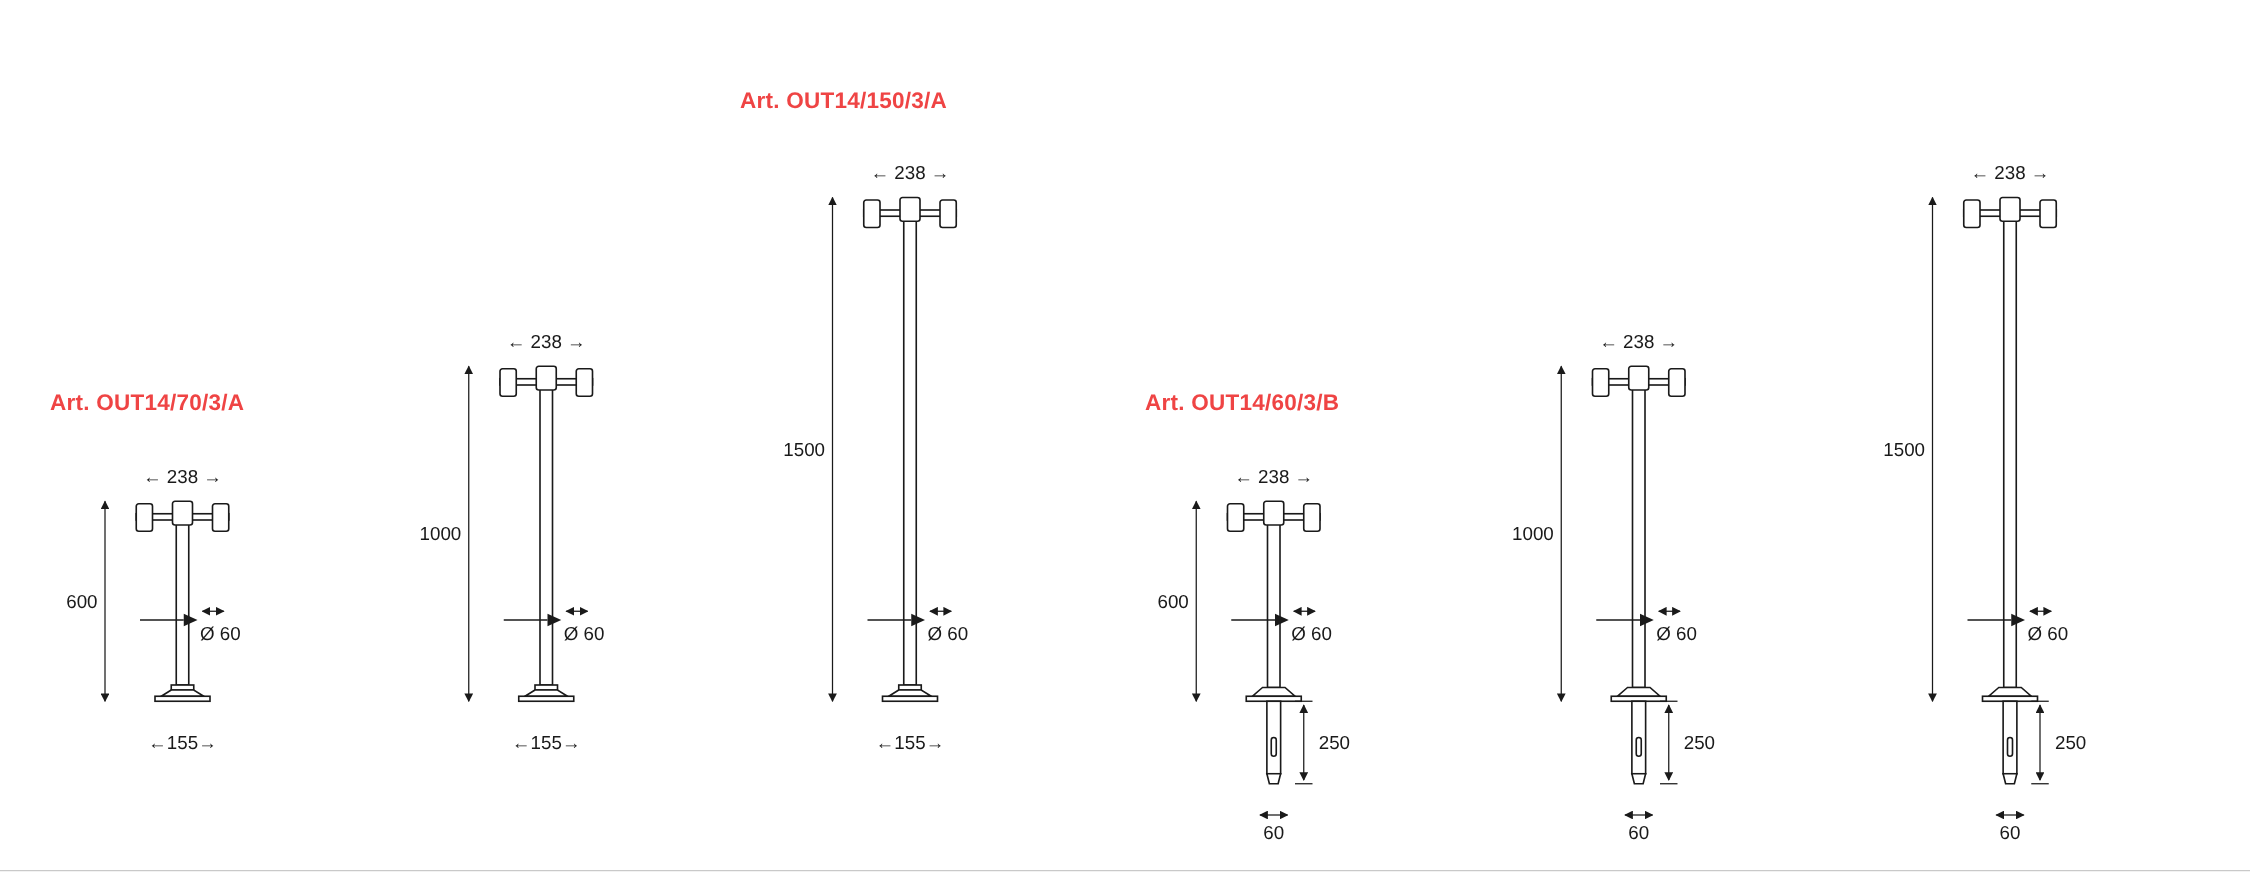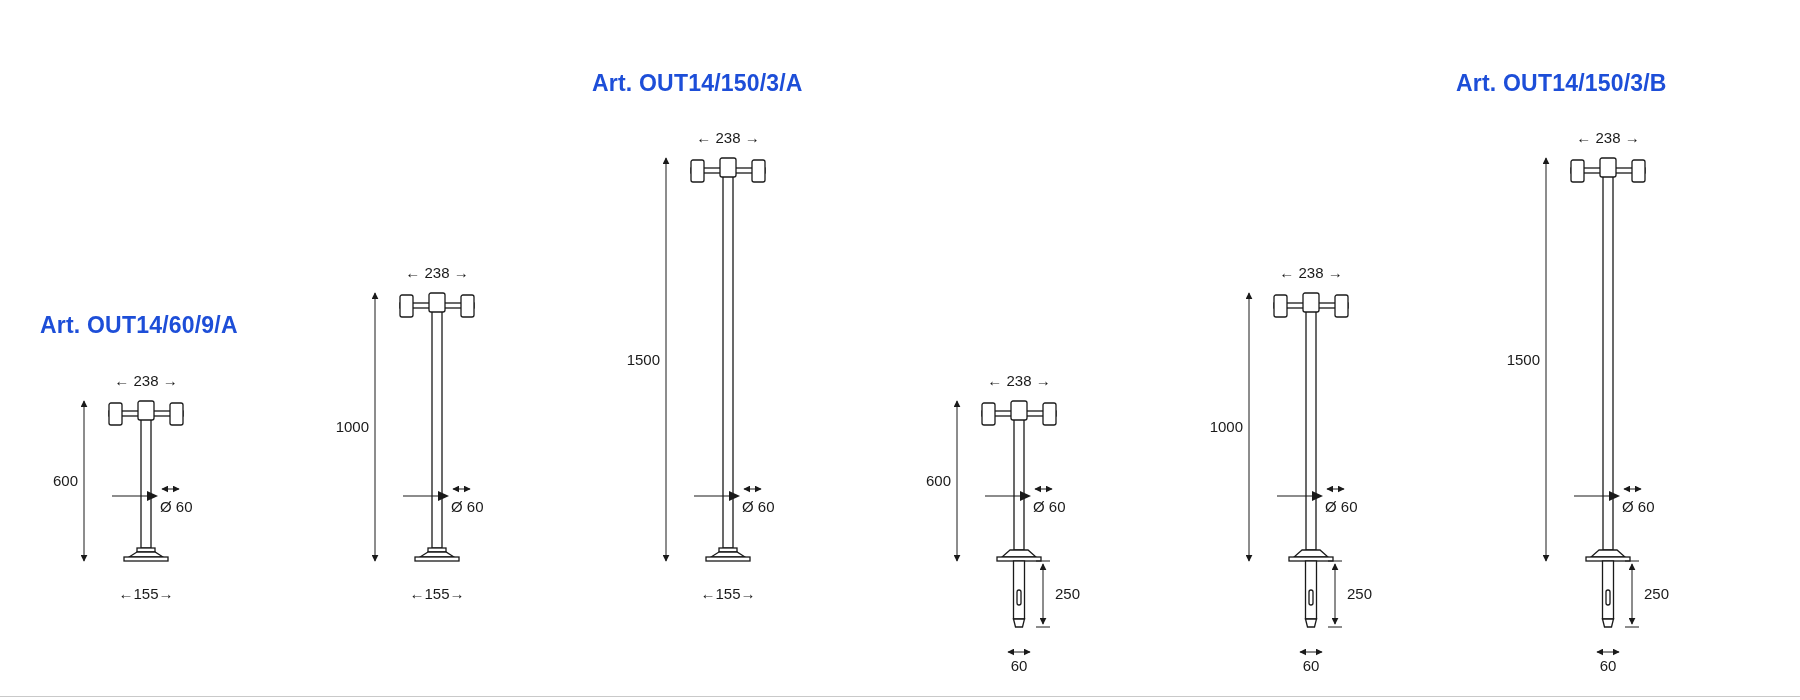--- a/index.html
+++ b/index.html
@@ -1,39 +1,39 @@
 <!DOCTYPE html>
 <html><head>
 <meta charset="utf-8">
 <style>
   html,body{margin:0;padding:0;background:#ffffff;}
   .canvas{
     position:relative;width:1800px;height:700px;background:#ffffff;
     font-family:"Liberation Sans",sans-serif;overflow:hidden;
   }
   .title{
-    position:absolute;font-weight:bold;font-size:23px;color:#1d4ed8;
+    position:absolute;font-weight:bold;font-size:18px;color:#ef4444;
     white-space:nowrap;letter-spacing:.2px;
   }
   svg.drawing{position:absolute;left:0;top:0;}
   .part{fill:#ffffff;stroke:#1a1a1a;stroke-width:1.3;}
   .dim{stroke:#1a1a1a;stroke-width:1;fill:none;}
   .thin{stroke:#1a1a1a;stroke-width:1.2;fill:none;}
   .solid{fill:#1a1a1a;stroke:none;}
   .dim-t{font-size:15px;fill:#1a1a1a;font-family:"Liberation Sans",sans-serif;}
   .divider{position:absolute;left:0;top:696px;width:1800px;height:1px;background:#c9c9c9;}
 </style>
 </head>
 <body>
 
 <div class="canvas">
 
-  <div class="title" style="left:40px;top:312px">Art. OUT14/60/9/A</div>
+  <div class="title" style="left:40px;top:312px">Art. OUT14/70/3/A</div>
   <div class="title" style="left:592px;top:70px">Art. OUT14/150/3/A</div>
-  <div class="title" style="left:1456px;top:70px">Art. OUT14/150/3/B</div>
+  <div class="title" style="left:916px;top:312px">Art. OUT14/60/3/B</div>
 
   <svg class="drawing" width="1800" height="700" viewBox="0 0 1800 700">
     <defs>
       <marker id="mA" viewBox="0 0 10 10" refX="9" refY="5" markerWidth="7" markerHeight="7" orient="auto-start-reverse">
         <path d="M0,0 L10,5 L0,10 Z" fill="#1a1a1a"></path>
       </marker>
       <g id="heads">
         <rect class="part" x="-37" y="10" width="74" height="5"></rect>
         <rect class="part" x="-37" y="2" width="13" height="22" rx="2"></rect>
         <rect class="part" x="24" y="2" width="13" height="22" rx="2"></rect>

